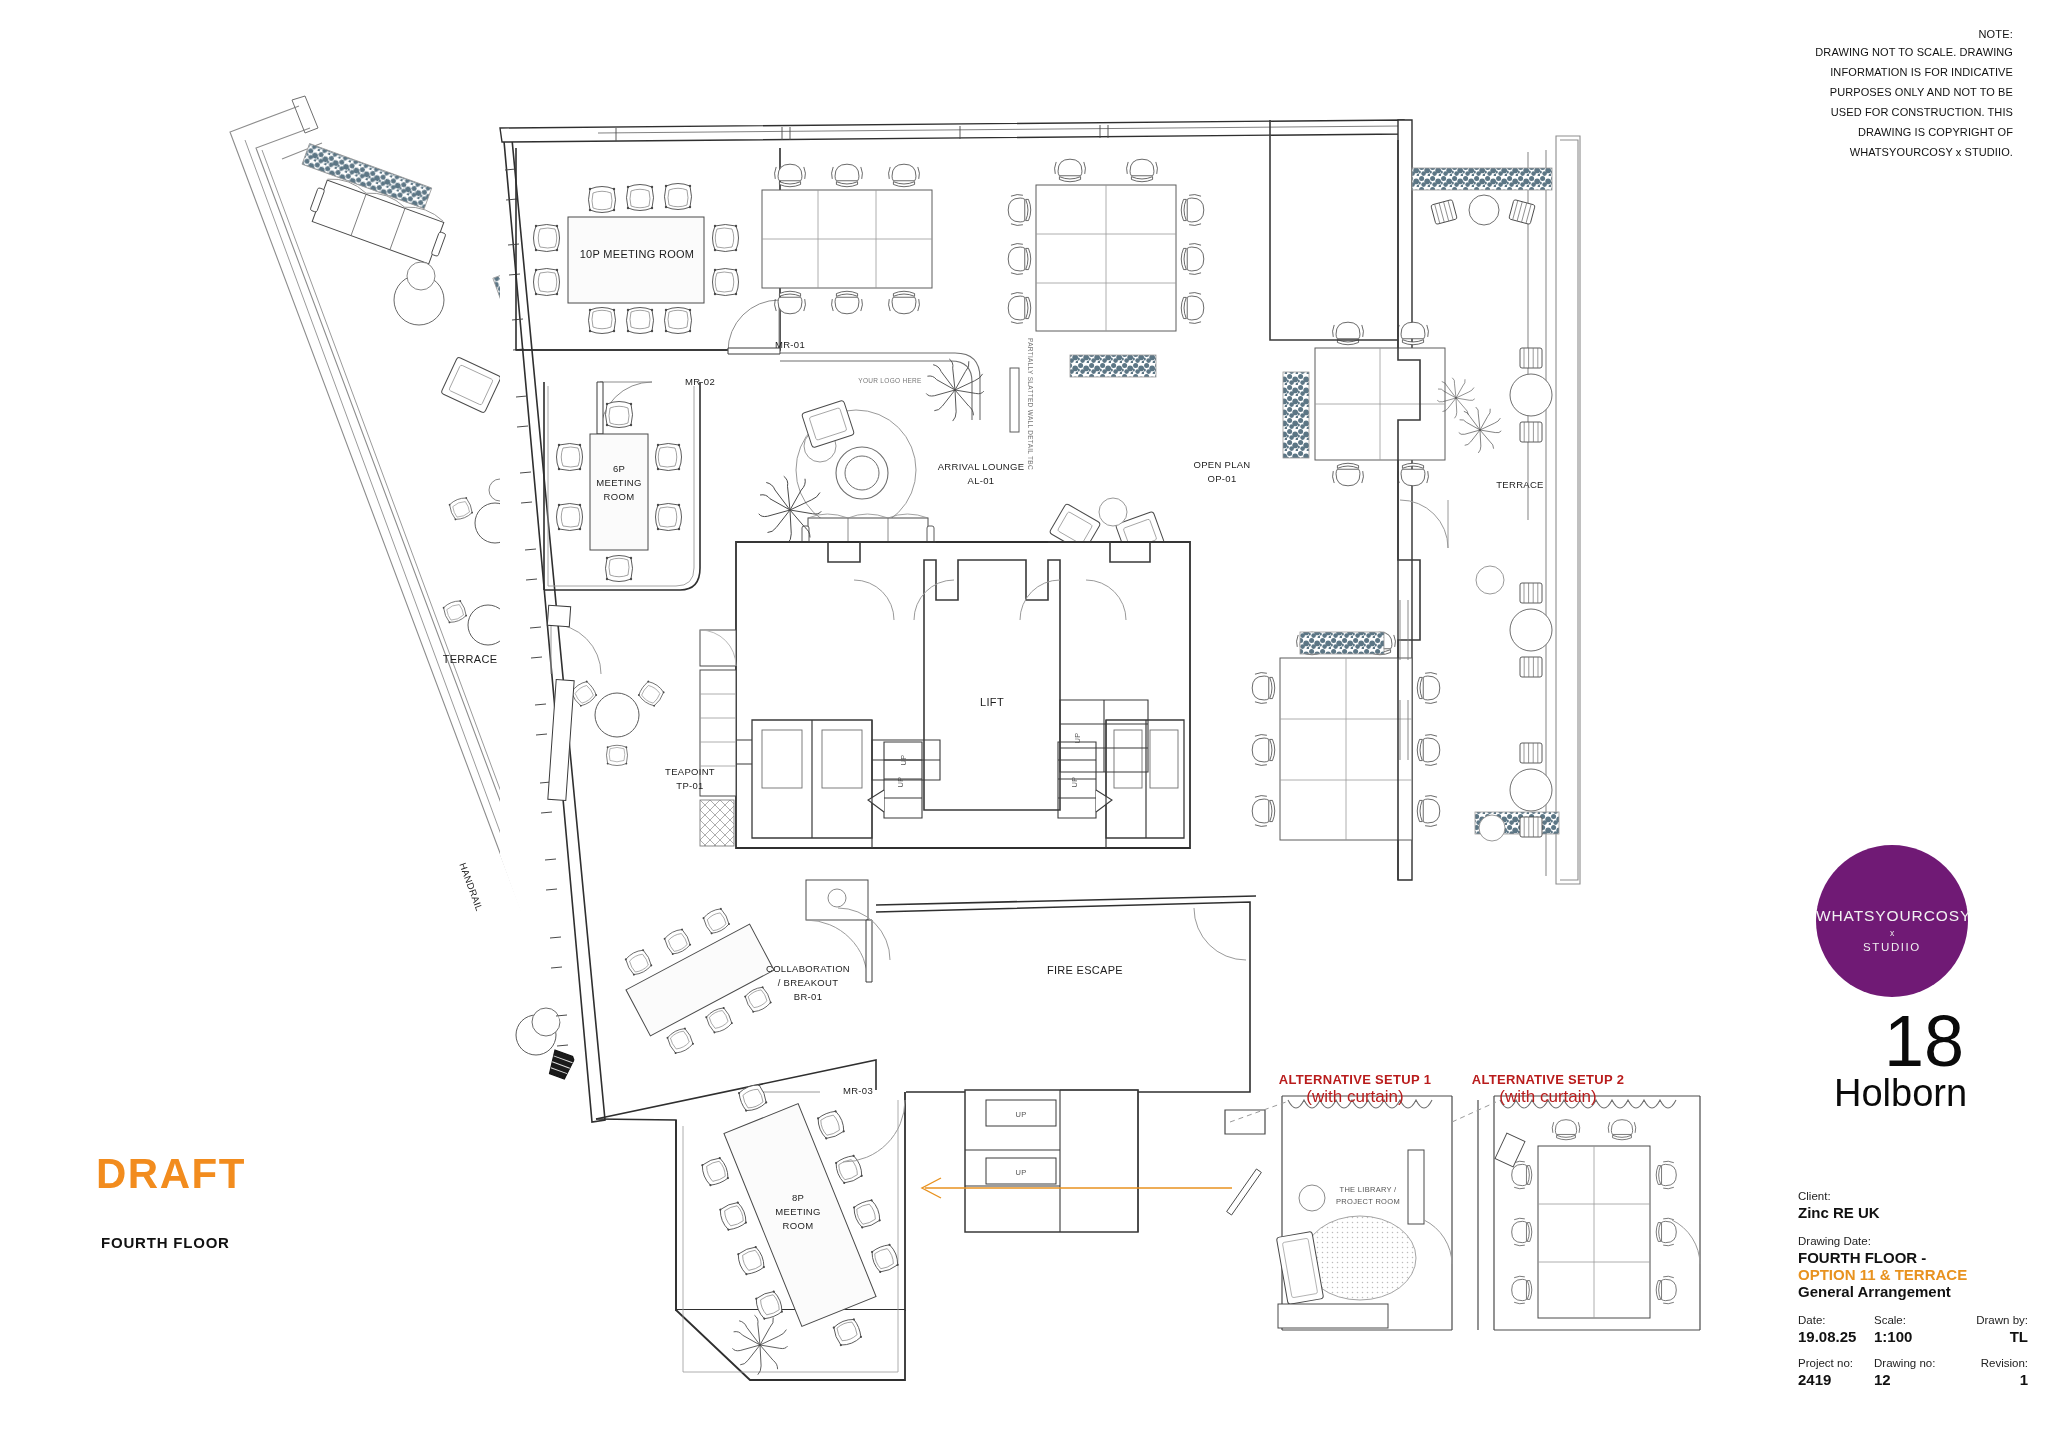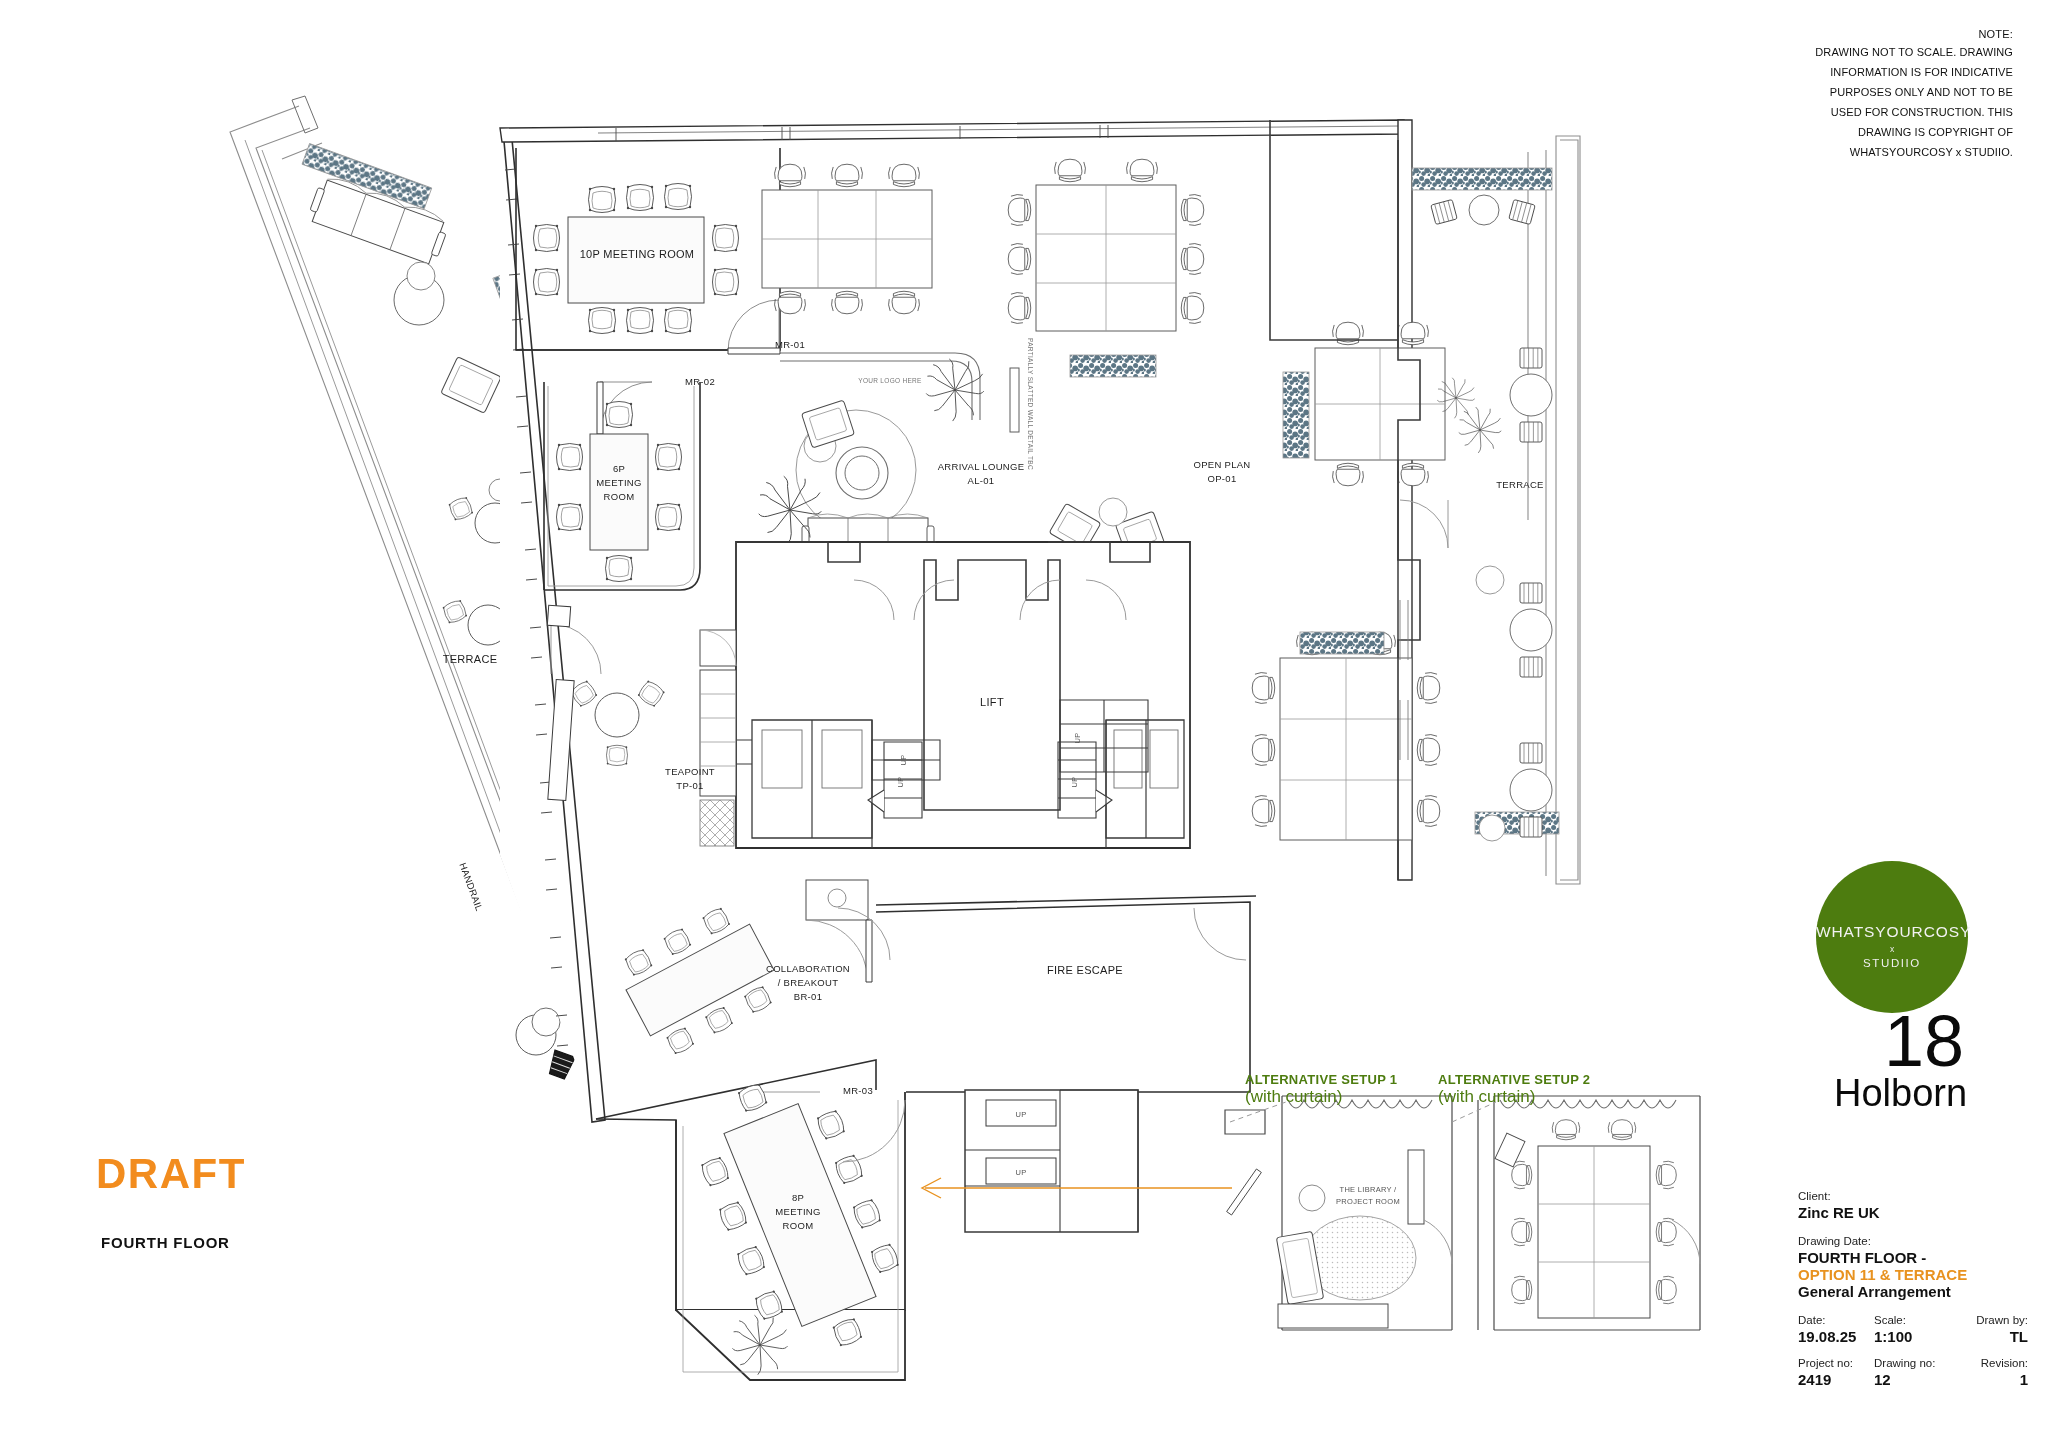--- a/index.html
+++ b/index.html
@@ -66,25 +66,25 @@
   
   #logo-block {
     position: absolute;
     left: 18px;
     top: 845px;
     width: 220px;
   }
   #logo-circle {
     position: absolute;
     left: 0px;
-    top: 16px;
+    top: 0px;
     width: 152px;
     height: 152px;
     border-radius: 50%;
-    background: #4d7c0f;
+    background: #701a75;
   }
   #logo-circle .lg1 {
     position: absolute;
     top: 62px;
     left: 0;
     width: 100%;
     text-align: center;
     color: #f2f2f2;
     font-size: 15.5px;
     letter-spacing: 0.9px;
@@ -181,22 +181,22 @@
     font-weight: 700;
     letter-spacing: 0.8px;
     color: #111;
     margin-top: 38px;
     margin-left: 5px;
   }
 
   
   .alt-caption {
     position: absolute;
-    text-align: left;
-    color: #4d7c0f;
+    text-align: center;
+    color: #b91c1c;
     width: 220px;
   }
   .alt-caption .alt-title {
     font-size: 13px;
     font-weight: 700;
     letter-spacing: 0.3px;
     white-space: nowrap;
   }
   .alt-caption .alt-sub {
     font-size: 17px;

